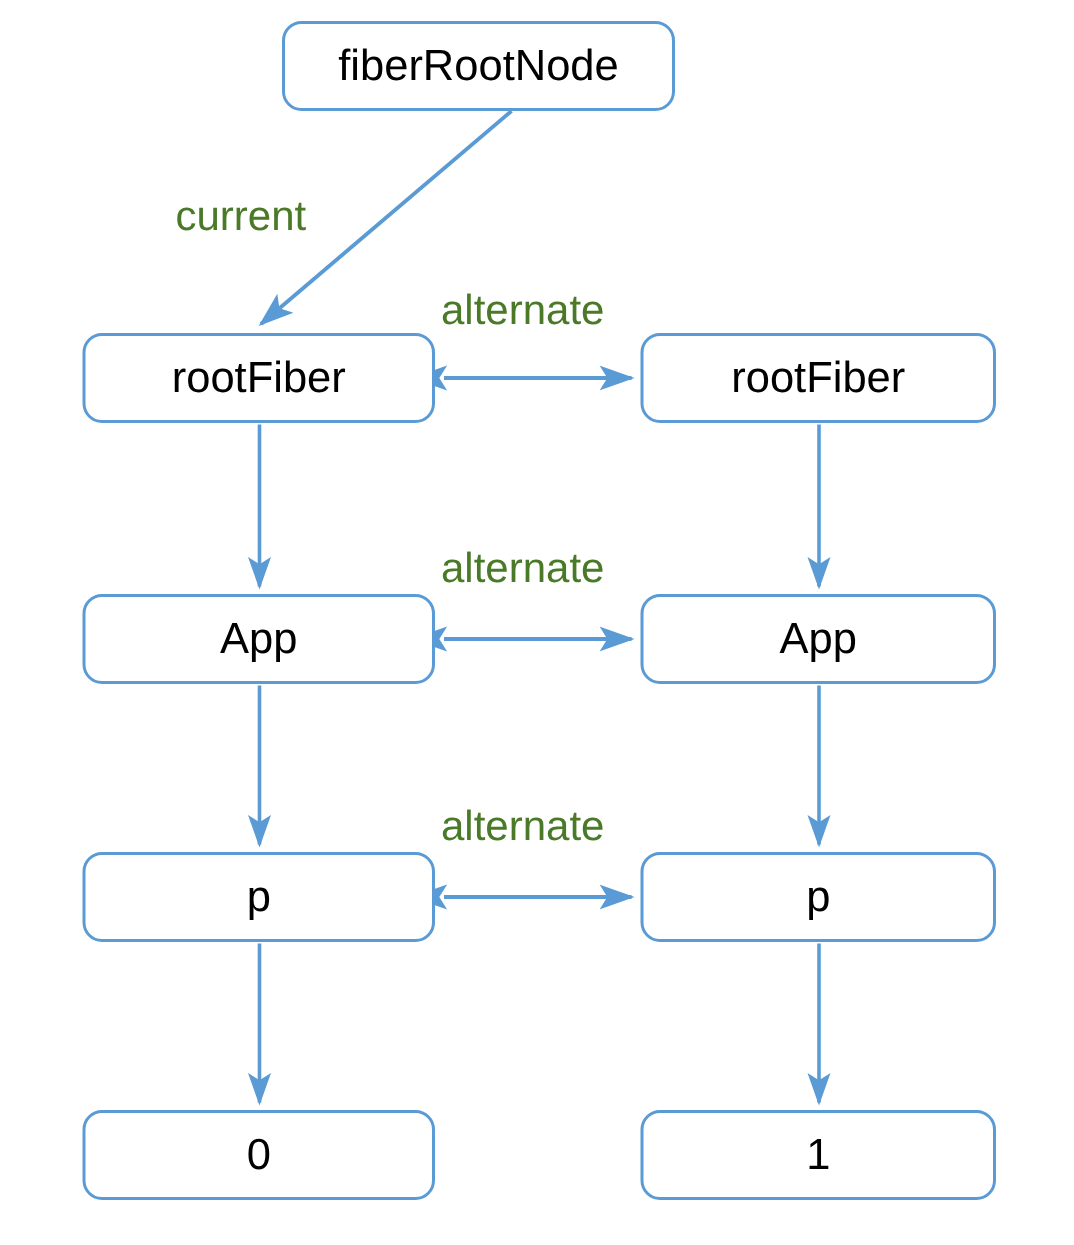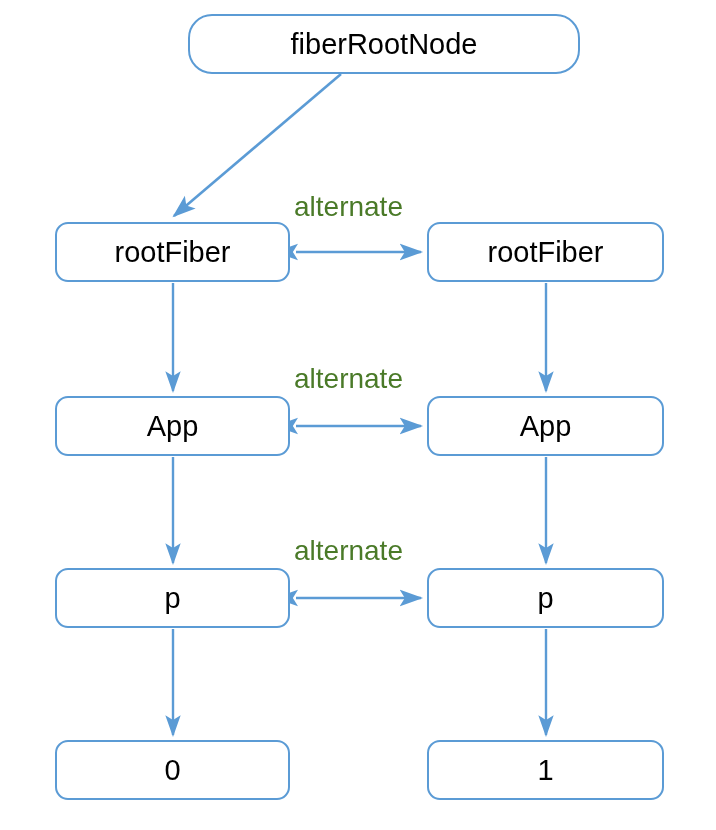--- a/index.html
+++ b/index.html
@@ -74,21 +74,21 @@
 
     <line x1="173" y1="283" x2="173" y2="391" stroke="#5b9bd5" stroke-width="2.4" marker-end="url(#arrowEnd)"></line>
     <line x1="173" y1="457" x2="173" y2="563" stroke="#5b9bd5" stroke-width="2.4" marker-end="url(#arrowEnd)"></line>
     <line x1="173" y1="629" x2="173" y2="735" stroke="#5b9bd5" stroke-width="2.4" marker-end="url(#arrowEnd)"></line>
 
     <line x1="546" y1="283" x2="546" y2="391" stroke="#5b9bd5" stroke-width="2.4" marker-end="url(#arrowEnd)"></line>
     <line x1="546" y1="457" x2="546" y2="563" stroke="#5b9bd5" stroke-width="2.4" marker-end="url(#arrowEnd)"></line>
     <line x1="546" y1="629" x2="546" y2="735" stroke="#5b9bd5" stroke-width="2.4" marker-end="url(#arrowEnd)"></line>
   </svg>
 
-  <div class="node-box" style="left:188px; top:14px; width:392px; height:60px;border-radius:24px;">
+  <div class="node-box" style="left:188px; top:14px; width:262px; height:60px;">
     <span class="node-label">fiberRootNode</span>
   </div>
 
   <div class="node-box" style="left:55px; top:222px; width:235px; height:60px;">
     <span class="node-label">rootFiber</span>
   </div>
 
   <div class="node-box" style="left:427px; top:222px; width:237px; height:60px;">
     <span class="node-label">rootFiber</span>
   </div>
@@ -110,17 +110,18 @@
   </div>
 
   <div class="node-box" style="left:55px; top:740px; width:235px; height:60px;">
     <span class="node-label">0</span>
   </div>
 
   <div class="node-box" style="left:427px; top:740px; width:237px; height:60px;">
     <span class="node-label">1</span>
   </div>
 
+  <div class="edge-label" style="left:117px; top:130px;">current</div>
   <div class="edge-label" style="left:294px; top:193px;">alternate</div>
   <div class="edge-label" style="left:294px; top:365px;">alternate</div>
   <div class="edge-label" style="left:294px; top:537px;">alternate</div>
 
 </div>
 
 </body></html>

